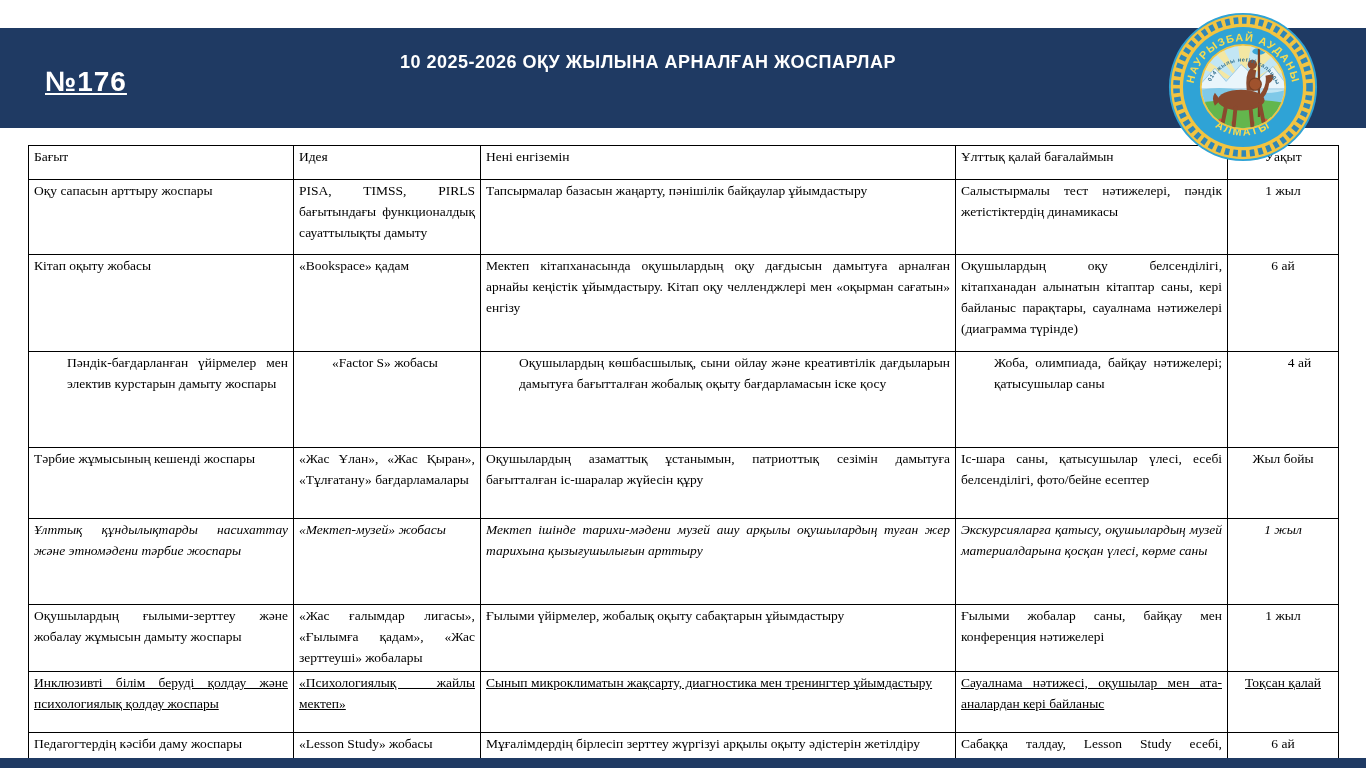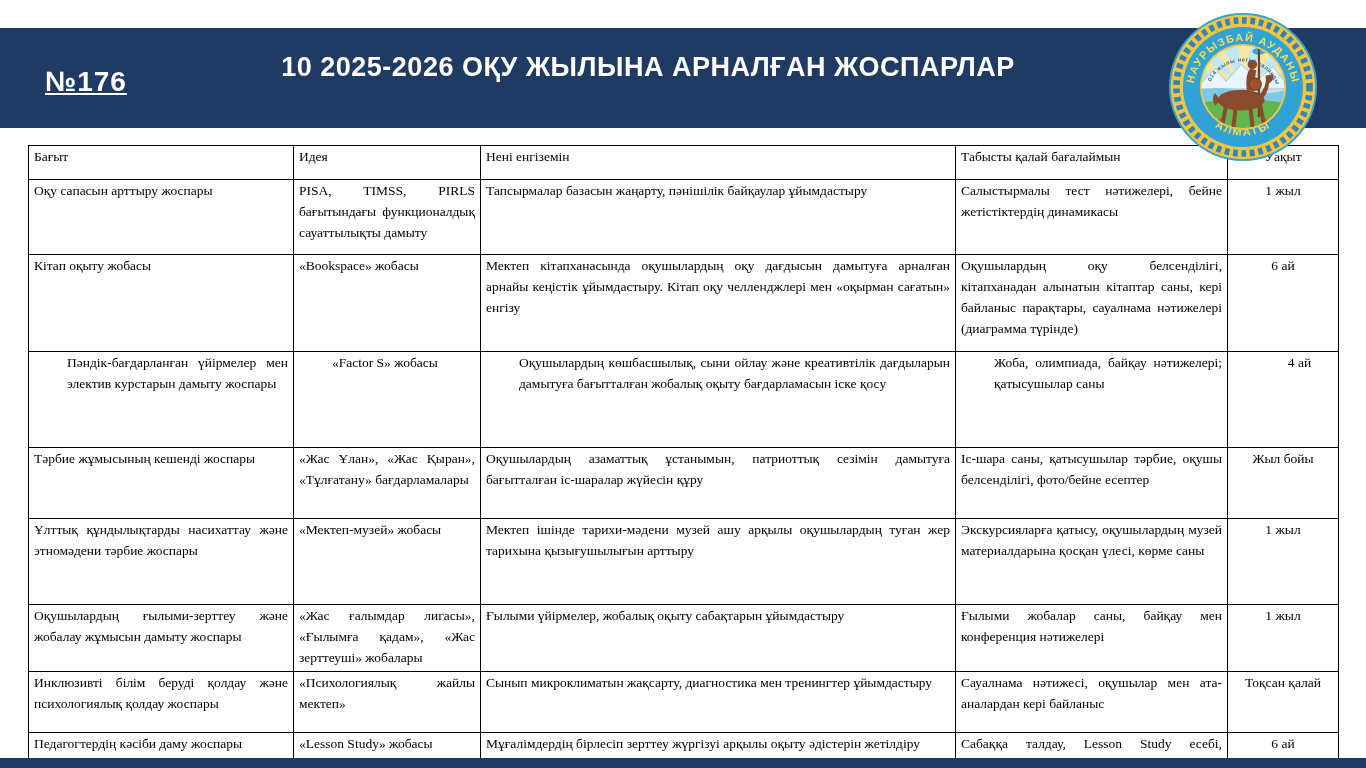--- a/index.html
+++ b/index.html
@@ -27,21 +27,21 @@
     text-decoration:underline;
   }
   .slide-title{
     position:absolute;
     left:170px;right:240px;
     top:24px;
     text-align:center;
     color:#ffffff;
     font-family:"Liberation Sans", sans-serif;
     font-weight:bold;
-    font-size:27px;
+    font-size:18px;
     letter-spacing:0.5px;
     white-space:nowrap;
   }
   .emblem{
     position:absolute;
     left:1168px;top:12px;
     width:150px;height:150px;
     z-index:5;
   }
   .plans-table-wrap{
@@ -63,23 +63,23 @@
     line-height:1.55;
     font-weight:normal;
     text-align:justify;
     overflow:hidden;
   }
   table.plans th{height:30px;text-align:left;}
   table.plans tbody tr:nth-child(1) td{height:71px;}
   table.plans tbody tr:nth-child(2) td{height:93px;}
   table.plans tbody tr:nth-child(3) td{height:92px;padding-left:38px;}
   table.plans tbody tr:nth-child(4) td{height:67px;margin-top:40px;}
-  table.plans tbody tr:nth-child(5) td{height:82px;}
+  table.plans tbody tr:nth-child(5) td{height:82px;font-style:italic;}
   table.plans tbody tr:nth-child(6) td{height:52px;}
-  table.plans tbody tr:nth-child(7) td{height:57px;}
+  table.plans tbody tr:nth-child(7) td{height:57px;text-decoration:underline;}
   table.plans tbody tr:nth-child(8) td{height:43px;}
   table.plans td.time-col, table.plans th.time-col{text-align:center;}
   .bottom-bar{
     position:absolute;
     left:0;bottom:0;
     width:1366px;height:10px;
     background:var(--banner,#1F3A63);
     z-index:3;
   }
 </style>
@@ -175,51 +175,51 @@
           <col style="width:187px">
           <col style="width:475px">
           <col style="width:272px">
           <col style="width:111px">
       </colgroup>
       <thead>
         <tr>
             <th>Бағыт</th>
             <th>Идея</th>
             <th>Нені енгіземін</th>
-            <th>Табысты қалай бағалаймын</th>
+            <th>Ұлттық қалай бағалаймын</th>
             <th class="time-col">Уақыт</th>
           </tr>
       </thead>
       <tbody>
           <tr>
             <td>Оқу сапасын арттыру жоспары</td>
             <td>PISA, TIMSS, PIRLS бағытындағы функционалдық сауаттылықты дамыту</td>
             <td>Тапсырмалар базасын жаңарту, пәнішілік байқаулар ұйымдастыру</td>
-            <td>Салыстырмалы тест нәтижелері, бейне жетістіктердің динамикасы</td>
+            <td>Салыстырмалы тест нәтижелері, пәндік жетістіктердің динамикасы</td>
             <td class="time-col">1 жыл</td>
           </tr>
           <tr>
             <td>Кітап оқыту жобасы</td>
-            <td>«Bookspace» жобасы</td>
+            <td>«Bookspace» қадам</td>
             <td>Мектеп кітапханасында оқушылардың оқу дағдысын дамытуға арналған арнайы кеңістік ұйымдастыру. Кітап оқу челленджлері мен «оқырман сағатын» енгізу</td>
             <td>Оқушылардың оқу белсенділігі, кітапханадан алынатын кітаптар саны, кері байланыс парақтары, сауалнама нәтижелері (диаграмма түрінде)</td>
             <td class="time-col">6 ай</td>
           </tr>
           <tr>
             <td>Пәндік-бағдарланған үйірмелер мен электив курстарын дамыту жоспары</td>
             <td>«Factor S» жобасы</td>
             <td>Оқушылардың көшбасшылық, сыни ойлау және креативтілік дағдыларын дамытуға бағытталған жобалық оқыту бағдарламасын іске қосу</td>
             <td>Жоба, олимпиада, байқау нәтижелері; қатысушылар саны</td>
             <td class="time-col">4 ай</td>
           </tr>
           <tr>
             <td>Тәрбие жұмысының кешенді жоспары</td>
             <td>«Жас Ұлан», «Жас Қыран», «Тұлғатану» бағдарламалары</td>
             <td>Оқушылардың азаматтық ұстанымын, патриоттық сезімін дамытуға бағытталған іс-шаралар жүйесін құру</td>
-            <td>Іс-шара саны, қатысушылар тәрбие, оқушы белсенділігі, фото/бейне есептер</td>
+            <td>Іс-шара саны, қатысушылар үлесі, есебі белсенділігі, фото/бейне есептер</td>
             <td class="time-col">Жыл бойы</td>
           </tr>
           <tr>
             <td>Ұлттық құндылықтарды насихаттау және этномәдени тәрбие жоспары</td>
             <td>«Мектеп-музей» жобасы</td>
             <td>Мектеп ішінде тарихи-мәдени музей ашу арқылы оқушылардың туған жер тарихына қызығушылығын арттыру</td>
             <td>Экскурсияларға қатысу, оқушылардың музей материалдарына қосқан үлесі, көрме саны</td>
             <td class="time-col">1 жыл</td>
           </tr>
           <tr>

